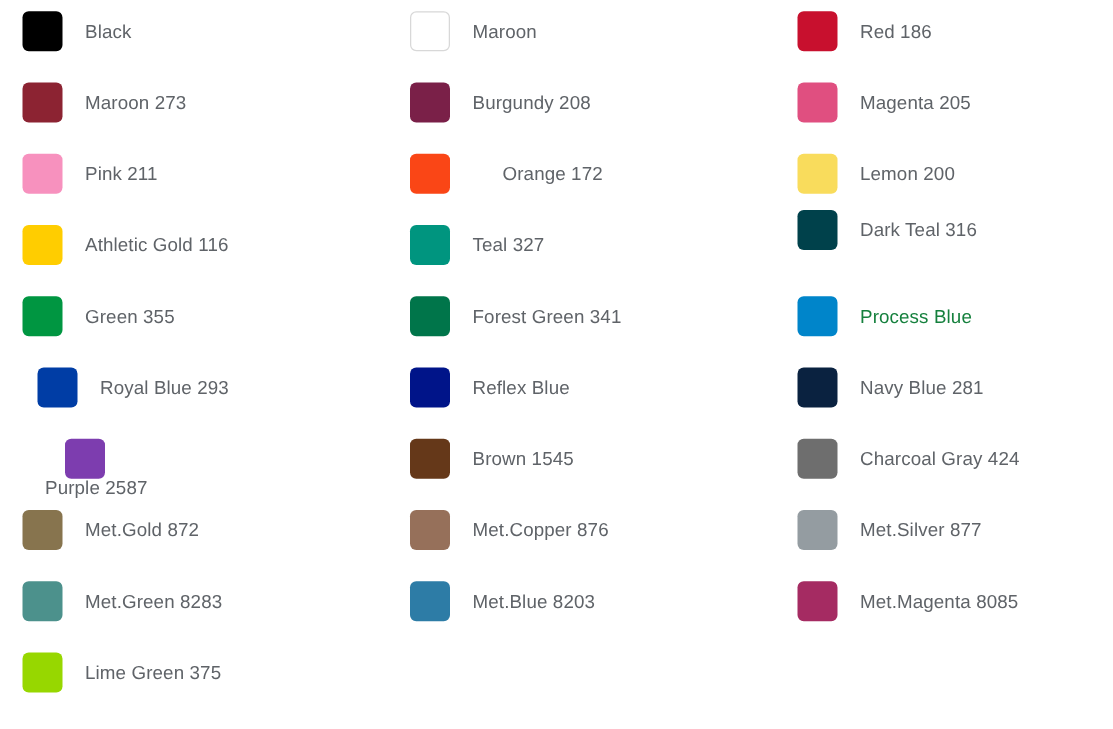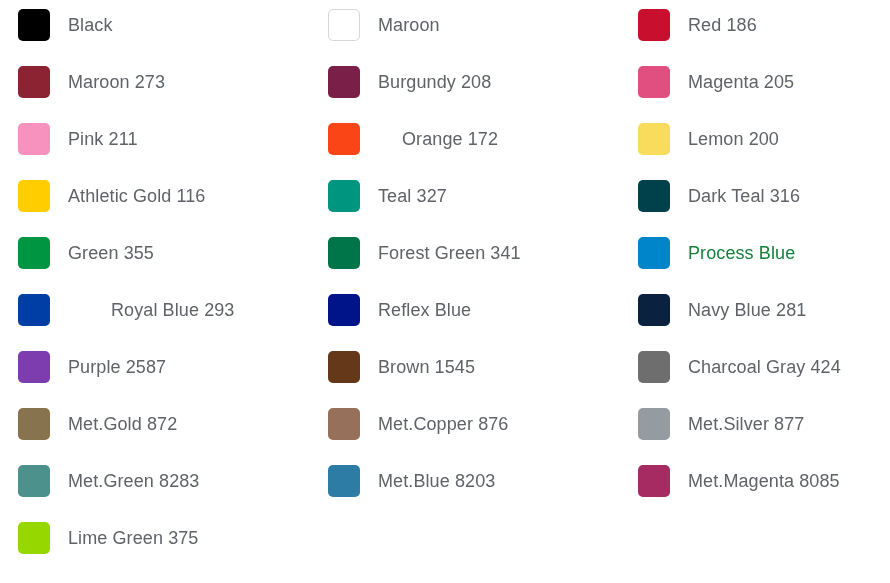--- a/index.html
+++ b/index.html
@@ -30,21 +30,21 @@
     height: 32px;
     border-radius: 5px;
     flex: 0 0 32px;
     box-sizing: border-box;
   }
   .swatch-chip.has-outline {
     border: 1px solid #d8d8d8;
   }
   .swatch-label {
     margin-left: 18px;
-    font-size: 18px;
+    font-size: 15px;
     line-height: 1;
     color: #5f6368;
     white-space: nowrap;
     letter-spacing: 0.1px;
   }
 </style>
 </head>
 <body>
 
 <div id="palette-grid" style="background: rgb(255, 255, 255);">
@@ -85,49 +85,49 @@
       <span class="swatch-label" style="color: rgb(95, 99, 104);">Lemon 200</span>
     </div>
     <div class="swatch-item" style="left: 18px; top: 180px;">
       <div class="swatch-chip" style="width: 32px; height: 32px; flex-basis: 32px; background: rgb(255, 205, 0);"></div>
       <span class="swatch-label" style="color: rgb(95, 99, 104);">Athletic Gold 116</span>
     </div>
     <div class="swatch-item" style="left: 328px; top: 180px;">
       <div class="swatch-chip" style="width: 32px; height: 32px; flex-basis: 32px; background: rgb(0, 149, 127);"></div>
       <span class="swatch-label" style="color: rgb(95, 99, 104);">Teal 327</span>
     </div>
-    <div class="swatch-item" style="left: 638px; top: 180px;">
+    <div class="swatch-item" style="left: 638px; top: 168px;">
       <div class="swatch-chip" style="width: 32px; height: 32px; flex-basis: 32px; background: rgb(0, 65, 75);"></div>
       <span class="swatch-label" style="color: rgb(95, 99, 104);">Dark Teal 316</span>
     </div>
     <div class="swatch-item" style="left: 18px; top: 237px;">
       <div class="swatch-chip" style="width: 32px; height: 32px; flex-basis: 32px; background: rgb(0, 150, 65);"></div>
       <span class="swatch-label" style="color: rgb(95, 99, 104);">Green 355</span>
     </div>
     <div class="swatch-item" style="left: 328px; top: 237px;">
       <div class="swatch-chip" style="width: 32px; height: 32px; flex-basis: 32px; background: rgb(0, 117, 74);"></div>
       <span class="swatch-label" style="color: rgb(95, 99, 104);">Forest Green 341</span>
     </div>
     <div class="swatch-item" style="left: 638px; top: 237px;">
       <div class="swatch-chip" style="width: 32px; height: 32px; flex-basis: 32px; background: rgb(0, 133, 202);"></div>
       <span class="swatch-label" style="color: #15803d;">Process Blue</span>
     </div>
-    <div class="swatch-item" style="left: 18px; top: 294px; gap: 43px;">
+    <div class="swatch-item" style="left: 30px; top: 294px;">
       <div class="swatch-chip" style="width: 32px; height: 32px; flex-basis: 32px; background: rgb(0, 61, 165);"></div>
       <span class="swatch-label" style="color: rgb(95, 99, 104);">Royal Blue 293</span>
     </div>
     <div class="swatch-item" style="left: 328px; top: 294px;">
       <div class="swatch-chip" style="width: 32px; height: 32px; flex-basis: 32px; background: rgb(0, 20, 137);"></div>
       <span class="swatch-label" style="color: rgb(95, 99, 104);">Reflex Blue</span>
     </div>
     <div class="swatch-item" style="left: 638px; top: 294px;">
       <div class="swatch-chip" style="width: 32px; height: 32px; flex-basis: 32px; background: rgb(10, 34, 64);"></div>
       <span class="swatch-label" style="color: rgb(95, 99, 104);">Navy Blue 281</span>
     </div>
-    <div class="swatch-item" style="left: 18px; top: 351px;">
+    <div class="swatch-item" style="left: 18px; top: 351px; flex-direction: column;">
       <div class="swatch-chip" style="width: 32px; height: 32px; flex-basis: 32px; background: rgb(125, 61, 175);"></div>
       <span class="swatch-label" style="color: rgb(95, 99, 104);">Purple 2587</span>
     </div>
     <div class="swatch-item" style="left: 328px; top: 351px;">
       <div class="swatch-chip" style="width: 32px; height: 32px; flex-basis: 32px; background: rgb(101, 56, 25);"></div>
       <span class="swatch-label" style="color: rgb(95, 99, 104);">Brown 1545</span>
     </div>
     <div class="swatch-item" style="left: 638px; top: 351px;">
       <div class="swatch-chip" style="width: 32px; height: 32px; flex-basis: 32px; background: rgb(110, 110, 110);"></div>
       <span class="swatch-label" style="color: rgb(95, 99, 104);">Charcoal Gray 424</span>

